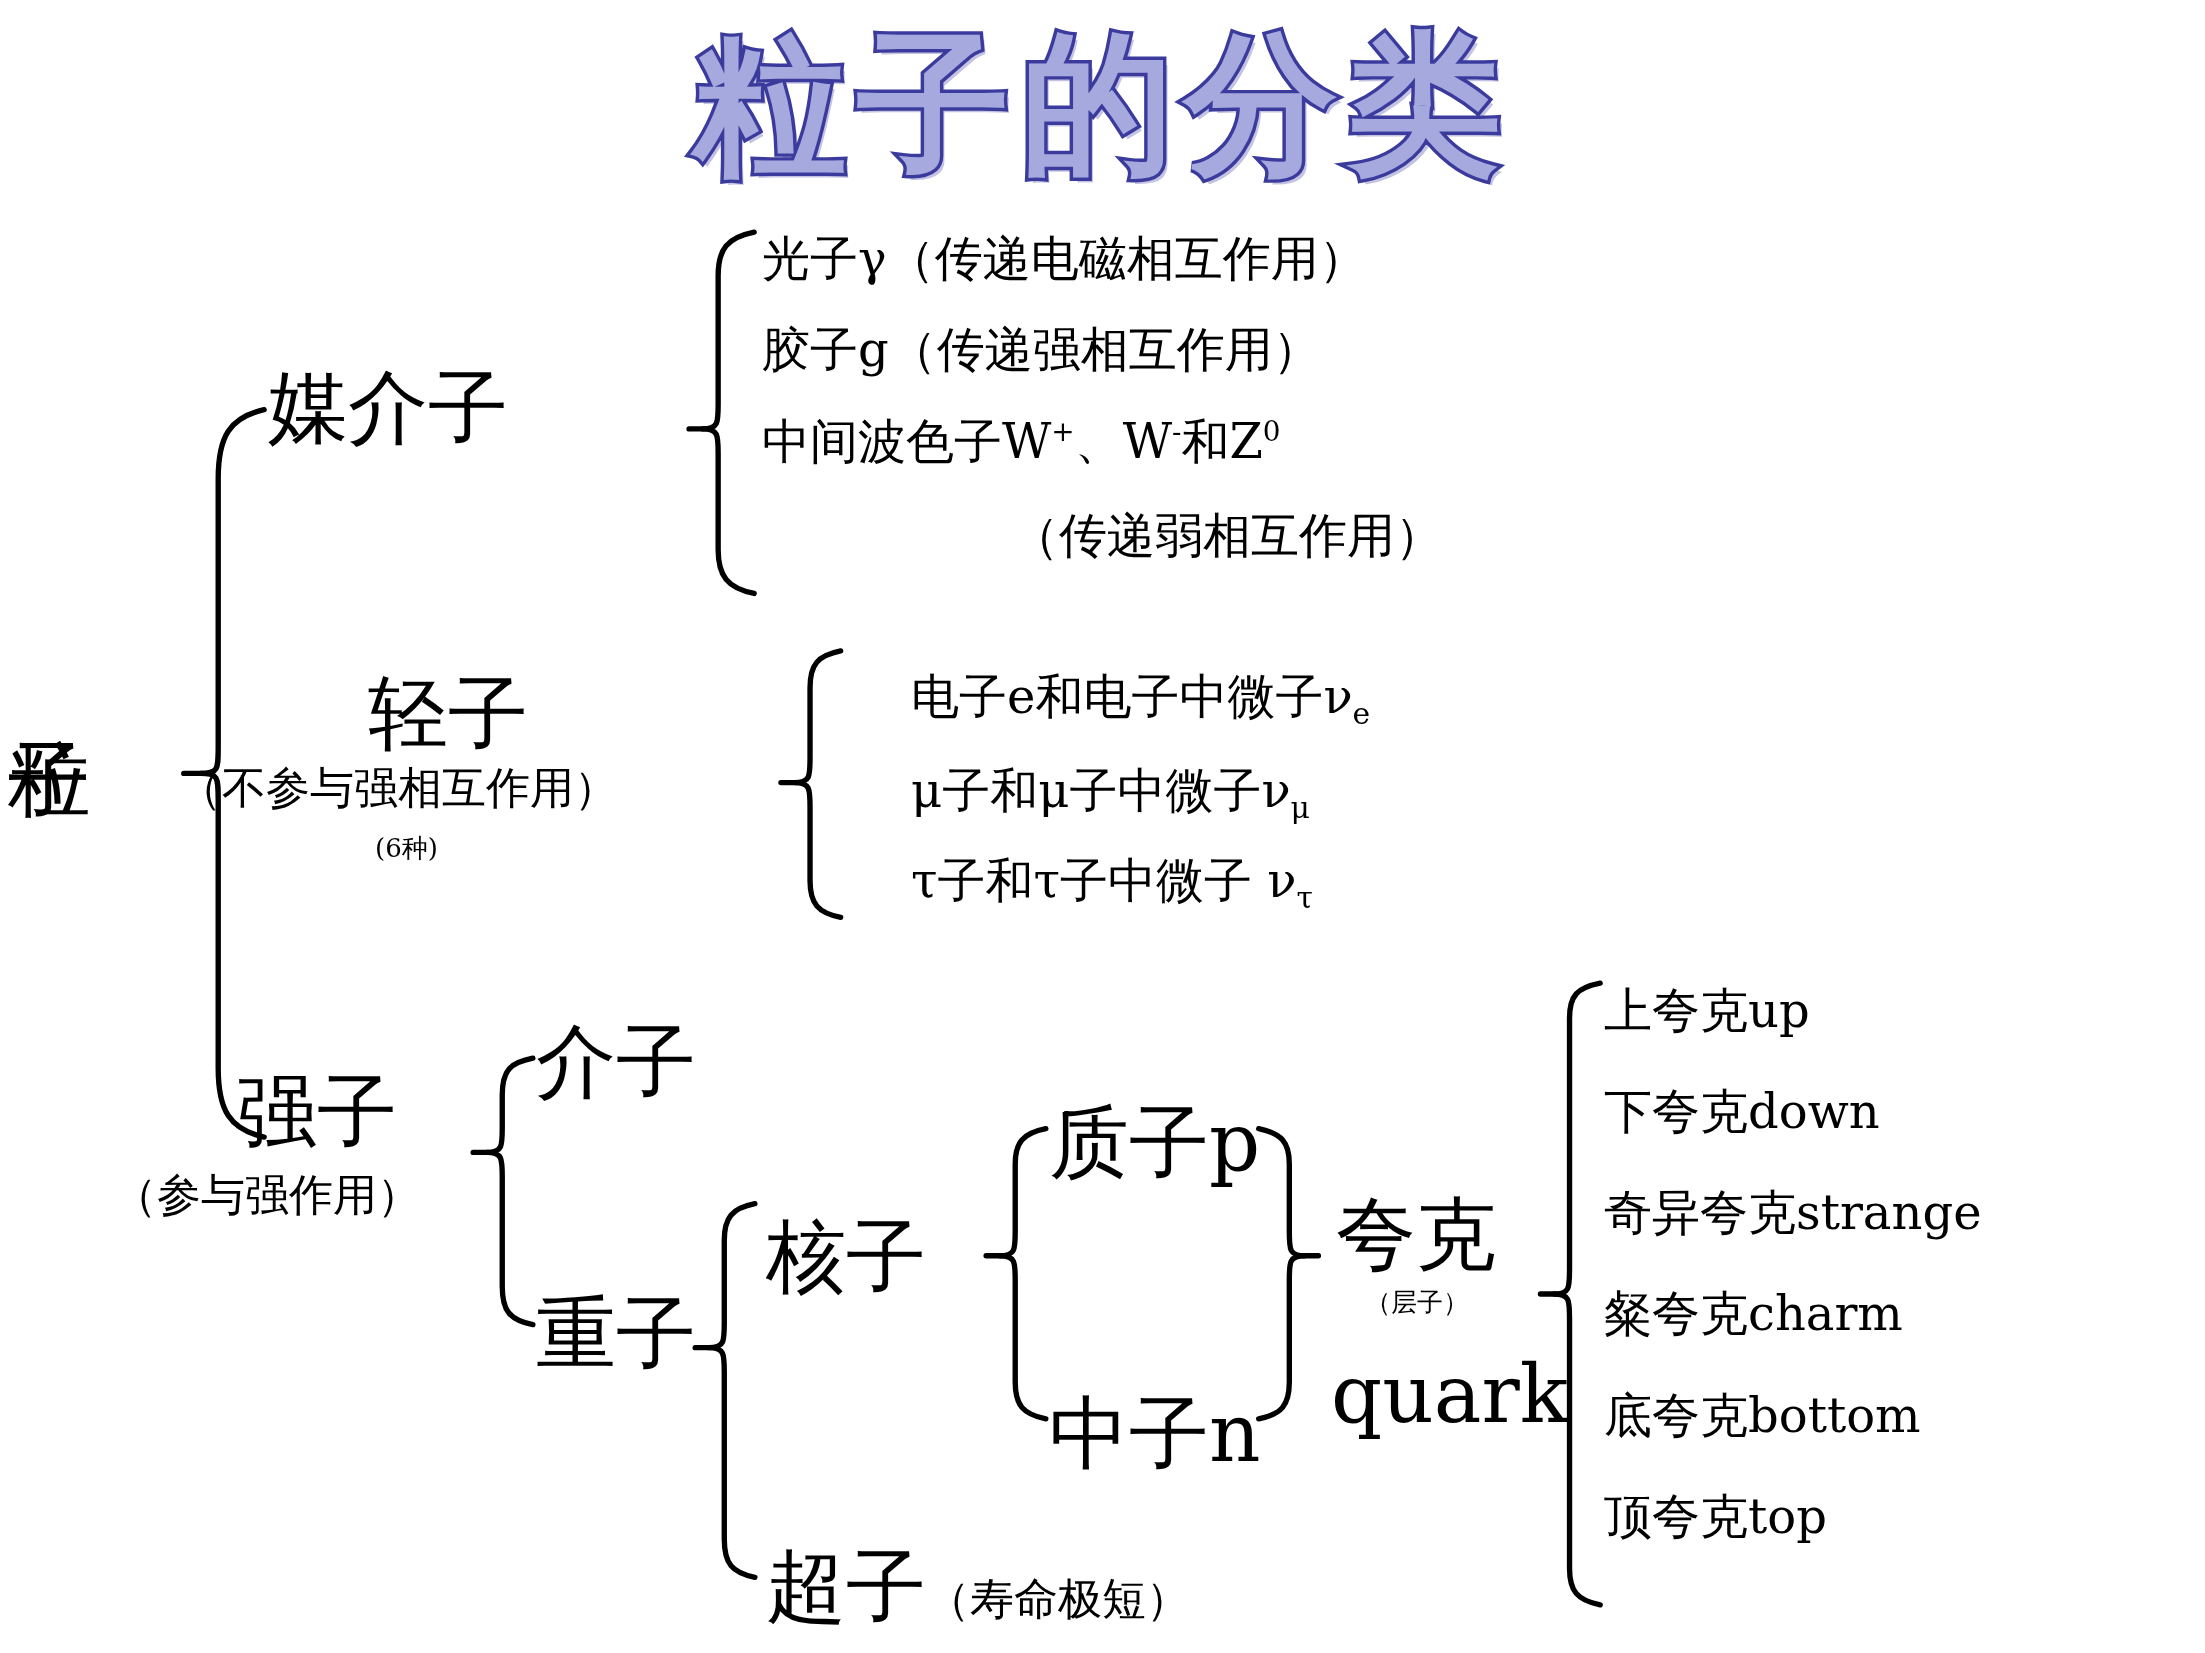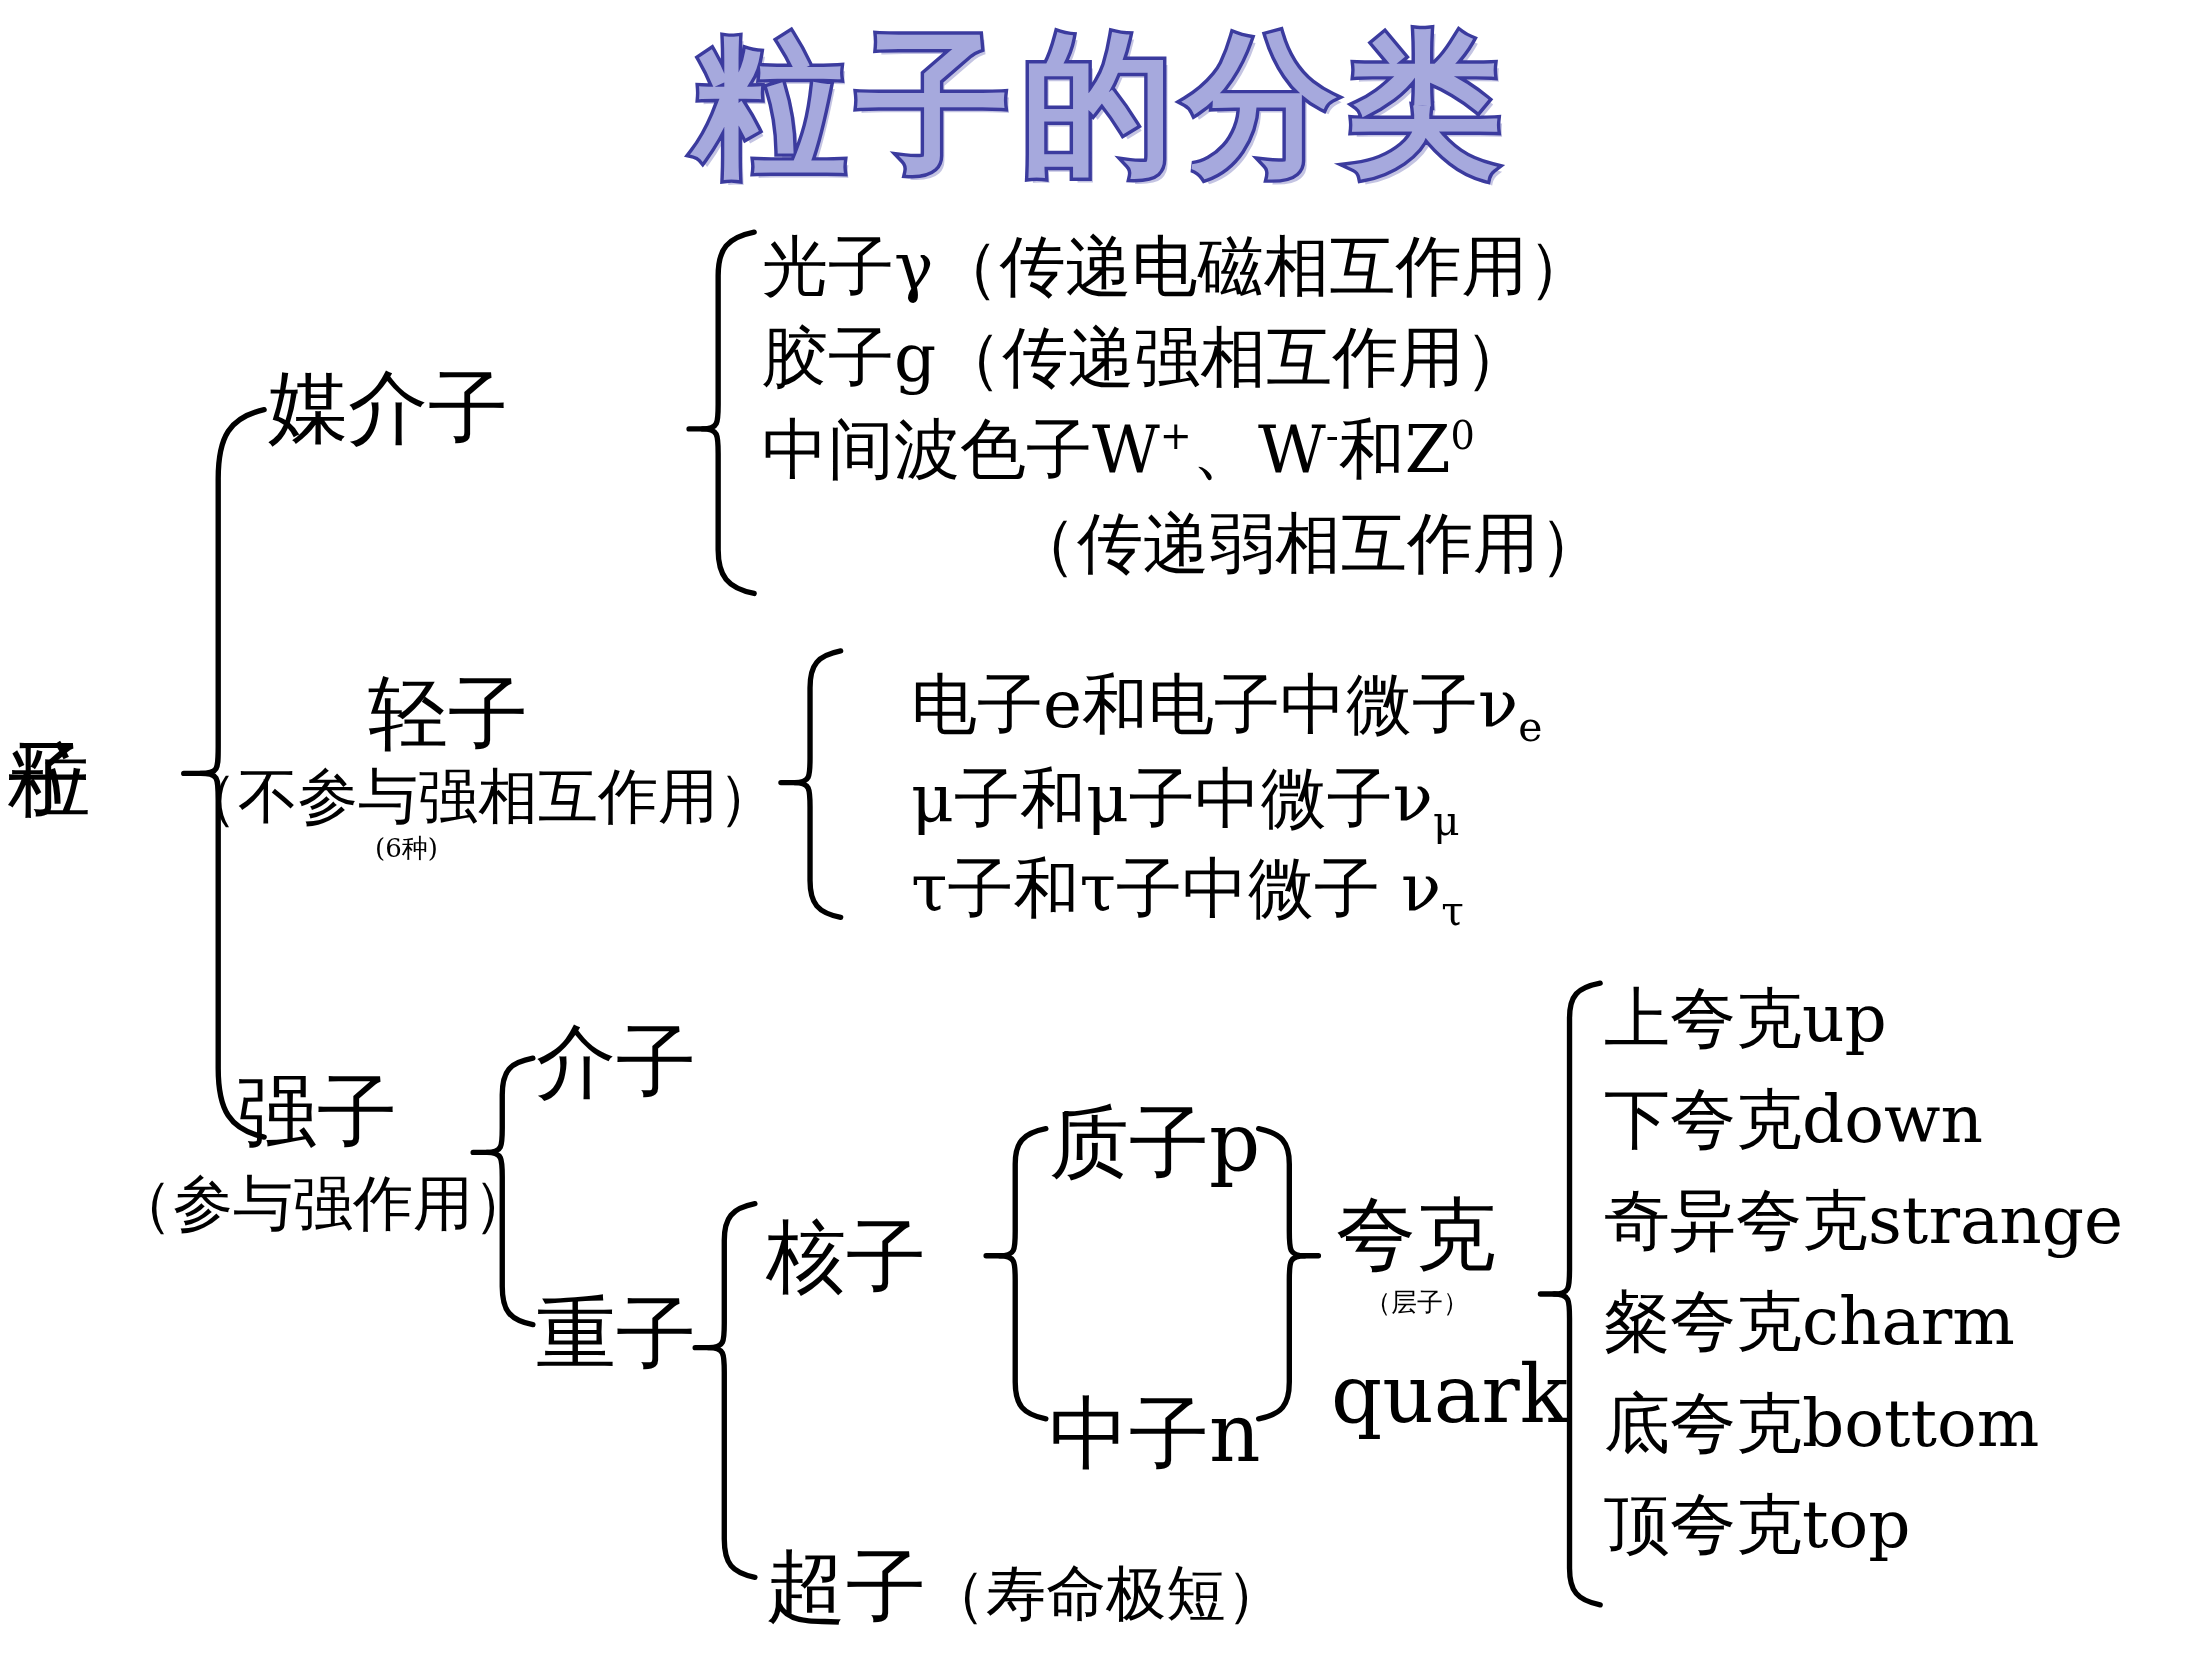--- a/index.html
+++ b/index.html
@@ -15,22 +15,22 @@
     font-weight:700;font-size:153px;letter-spacing:10.7px;line-height:1;
     color:#a6a9dd;
     -webkit-text-stroke:6.9px #3b3b9e;
     paint-order:stroke fill;
     text-shadow:4.6px 4.6px 0 rgba(59,59,158,.30);
   }
   
   #rootlabel{position:absolute;left:6.1px;top:674px;font-size:83px;line-height:1.04;
              writing-mode:vertical-rl;text-orientation:upright;letter-spacing:3.1px;}
   .big{font-size:80px;}
-  .med{font-size:66px;}
-  .sml{font-size:60px;}
+  .med{font-size:48px;}
+  .sml{font-size:44px;}
   .xsml{font-size:26px;}
   .sup{font-size:.58em;vertical-align:super;}
   .sub{font-size:.62em;vertical-align:sub;}
 </style>
 </head>
 <body>
 
 <div id="stage">
 
   <div id="title">粒子的分类</div>

